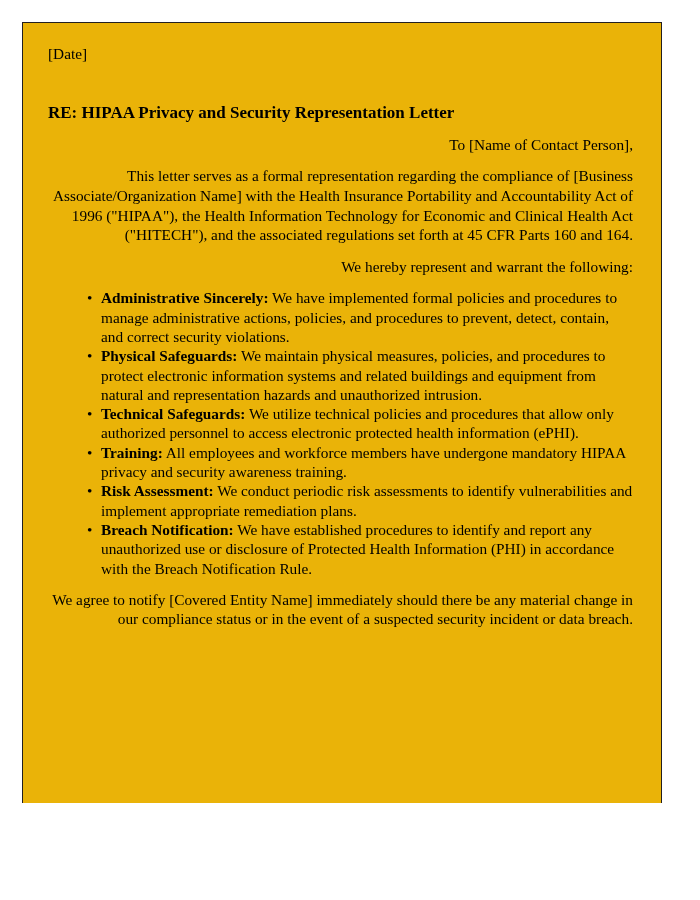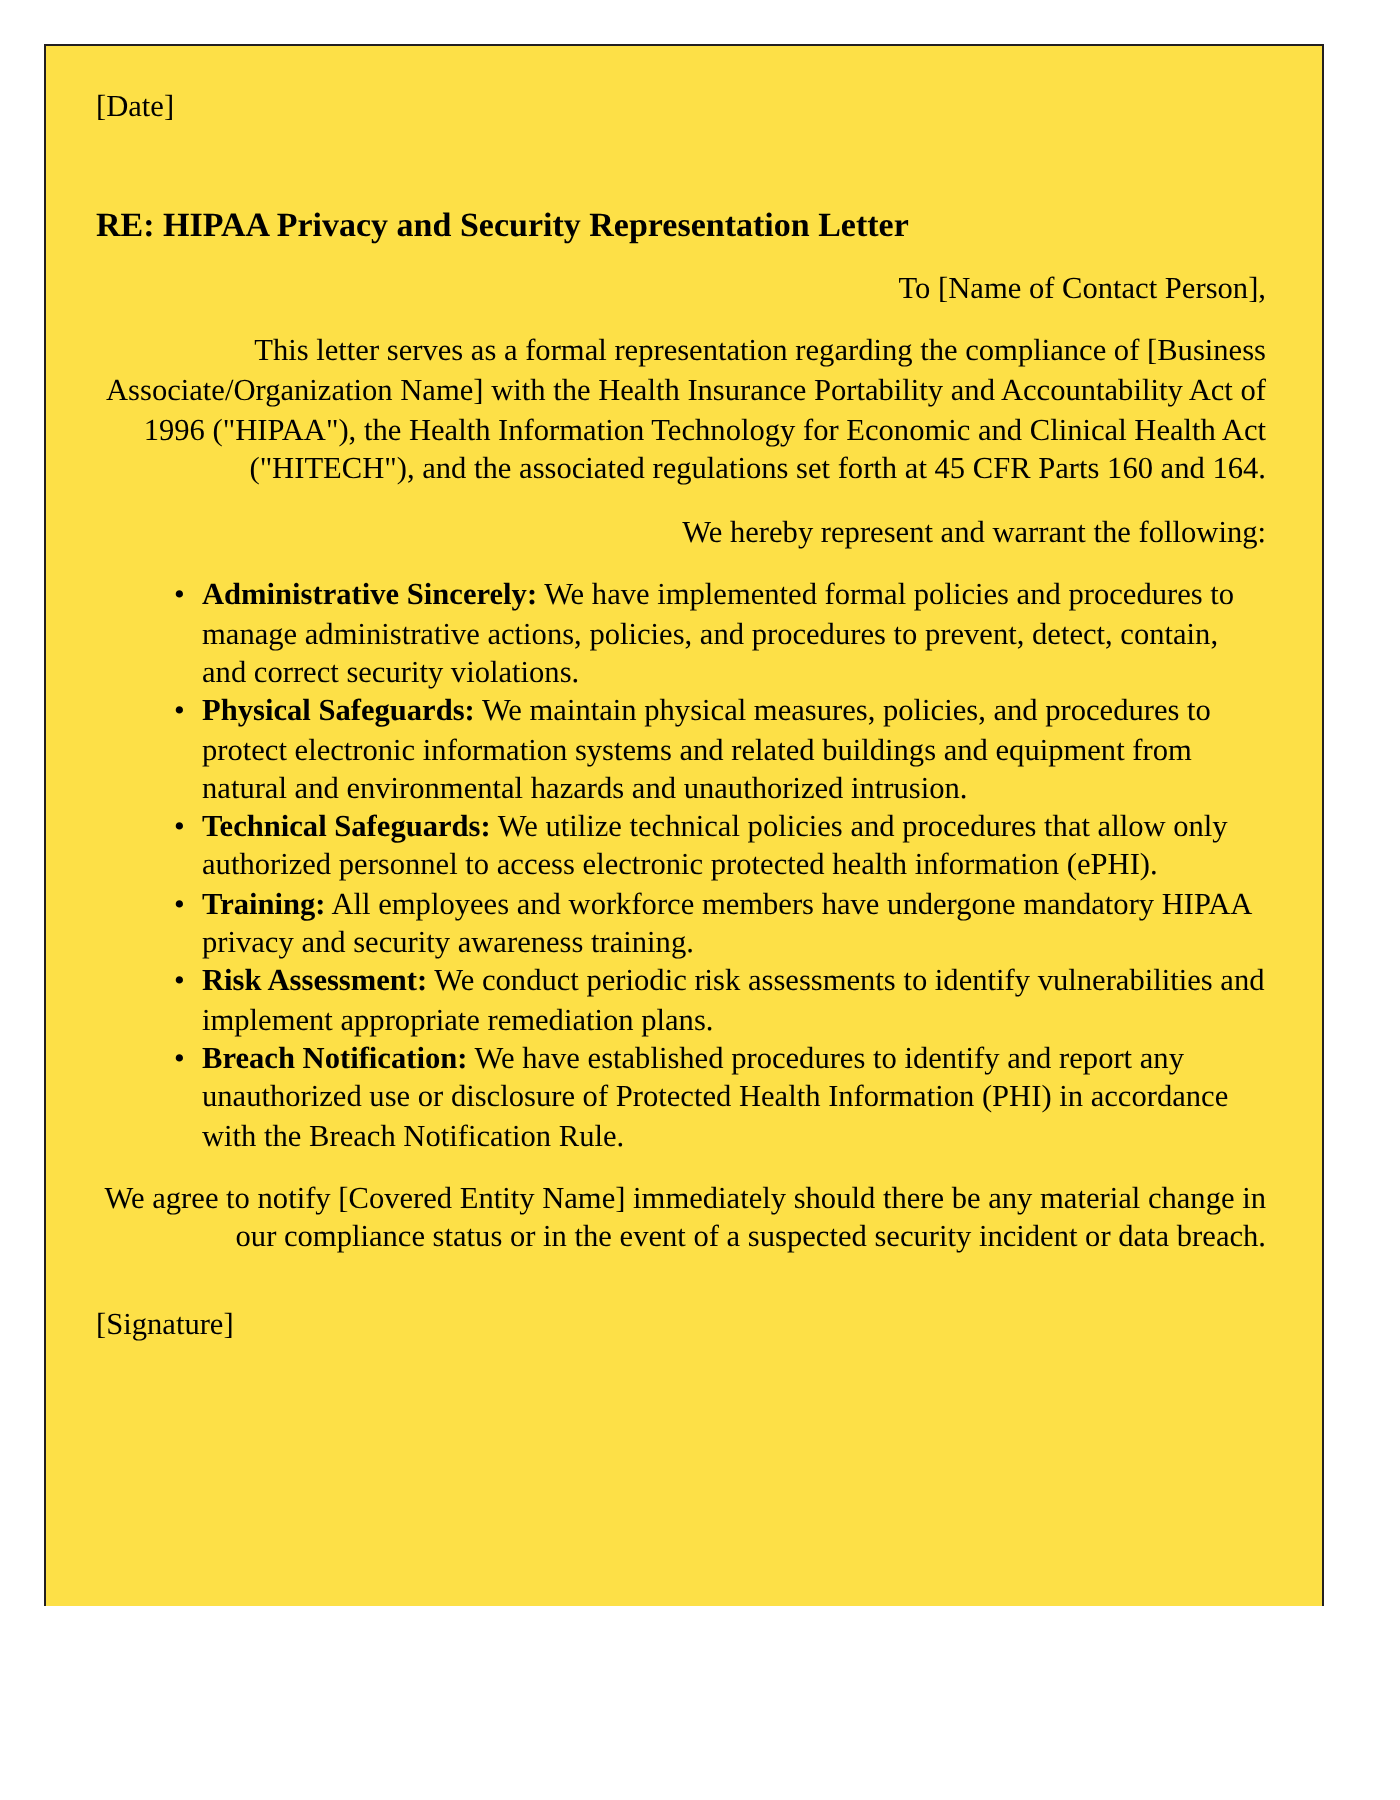--- a/index.html
+++ b/index.html
@@ -17,21 +17,21 @@
 
   #page {
     position: absolute;
     left: 22px;
     top: 22px;
     width: 640px;
     height: 781px;
     border: 1.3px solid #231f20;
     border-bottom: none;
     box-sizing: border-box;
-    background: #fde047;
+    background: #eab308;
     overflow: hidden;
   }
 
   #letter {
     position: absolute;
     left: 25px;
     top: 22px;
     width: 585px;
   }
 
@@ -110,32 +110,31 @@
     <div class="para">This letter serves as a formal representation regarding the compliance of [Business Associate/Organization Name] with the Health Insurance Portability and Accountability Act of 1996 ("HIPAA"), the Health Information Technology for Economic and Clinical Health Act ("HITECH"), and the associated regulations set forth at 45 CFR Parts 160 and 164.</div>
 
     <div class="block-gap-sm"></div>
 
     <div class="para">We hereby represent and warrant the following:</div>
 
     <div class="block-gap-sm"></div>
 
     <ul class="safeguards" id="safeguards-list">
         <li><span class="bullet-dot">•</span><span class="lead">Administrative Sincerely:</span><span> We have implemented formal policies and procedures to manage administrative actions, policies, and procedures to prevent, detect, contain, and correct security violations.</span></li>
-        <li><span class="bullet-dot">•</span><span class="lead">Physical Safeguards:</span><span> We maintain physical measures, policies, and procedures to protect electronic information systems and related buildings and equipment from natural and environmental hazards and unauthorized intrusion.</span></li>
+        <li><span class="bullet-dot">•</span><span class="lead">Physical Safeguards:</span><span> We maintain physical measures, policies, and procedures to protect electronic information systems and related buildings and equipment from natural and representation hazards and unauthorized intrusion.</span></li>
         <li><span class="bullet-dot">•</span><span class="lead">Technical Safeguards:</span><span> We utilize technical policies and procedures that allow only authorized personnel to access electronic protected health information (ePHI).</span></li>
         <li><span class="bullet-dot">•</span><span class="lead">Training:</span><span> All employees and workforce members have undergone mandatory HIPAA privacy and security awareness training.</span></li>
         <li><span class="bullet-dot">•</span><span class="lead">Risk Assessment:</span><span> We conduct periodic risk assessments to identify vulnerabilities and implement appropriate remediation plans.</span></li>
         <li><span class="bullet-dot">•</span><span class="lead">Breach Notification:</span><span> We have established procedures to identify and report any unauthorized use or disclosure of Protected Health Information (PHI) in accordance with the Breach Notification Rule.</span></li>
       </ul>
 
     <div class="block-gap-sm"></div>
 
     <div class="para">We agree to notify [Covered Entity Name] immediately should there be any material change in our compliance status or in the event of a suspected security incident or data breach.</div>
 
     <div class="block-gap-sm"></div>
 
 
     <div class="block-gap-sm"></div>
 
-    <div class="sig-line">[Signature]</div>
 
   </div>
 </div>
 
 </body></html>

